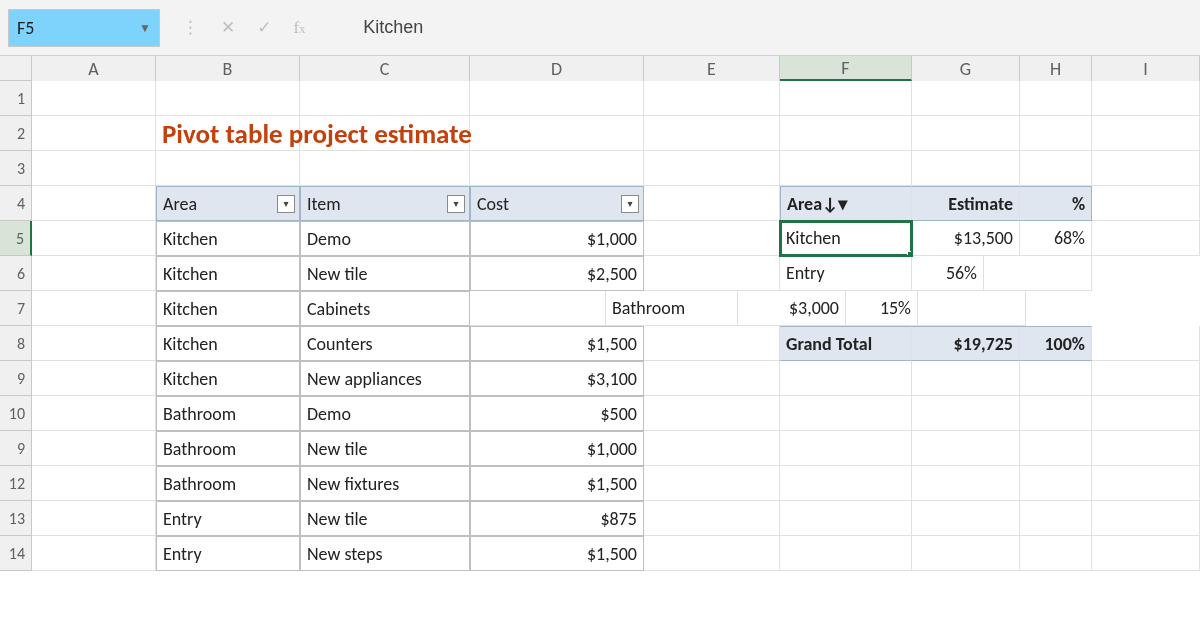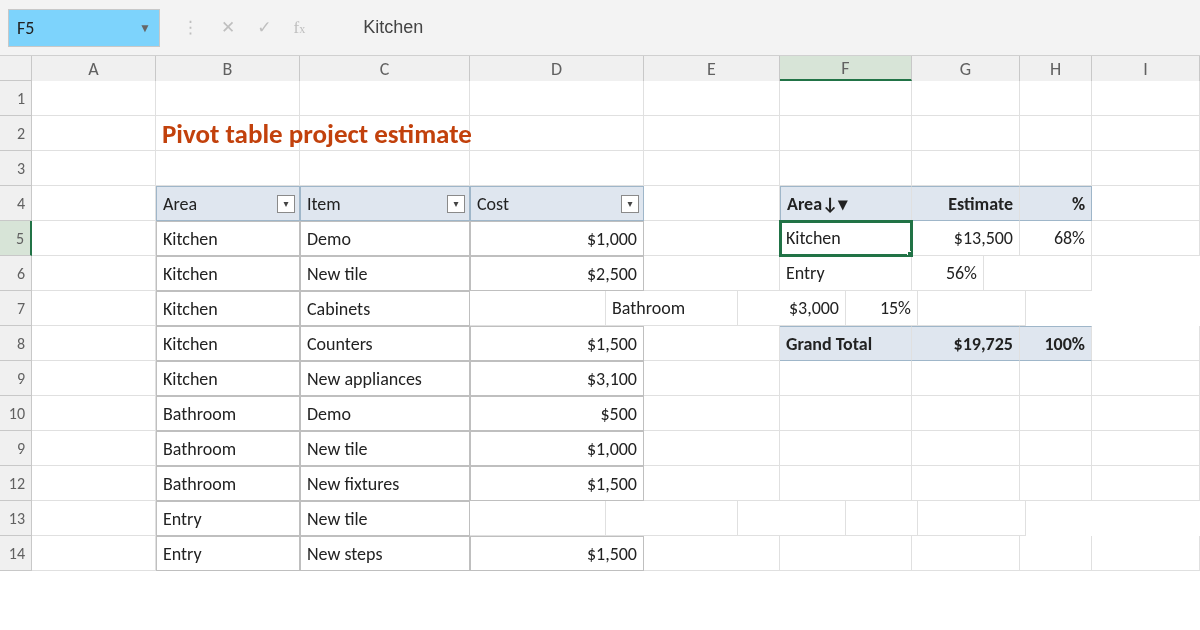--- a/index.html
+++ b/index.html
@@ -215,20 +215,21 @@
           <div class="cell cE"></div>
           <div class="cell cF"></div>
           <div class="cell cG"></div>
           <div class="cell cH"></div>
           <div class="cell cI"></div>
         </div>
         <div class="row">
           <div class="cell cA"></div>
           <div class="cell cB tbl-cell">Entry</div>
           <div class="cell cC tbl-cell">New tile</div>
+          <div class="cell cD tbl-cell num">$875</div>
           <div class="cell cE"></div>
           <div class="cell cF"></div>
           <div class="cell cG"></div>
           <div class="cell cH"></div>
           <div class="cell cI"></div>
         </div>
         <div class="row">
           <div class="cell cA"></div>
           <div class="cell cB tbl-cell">Entry</div>
           <div class="cell cC tbl-cell">New steps</div>

